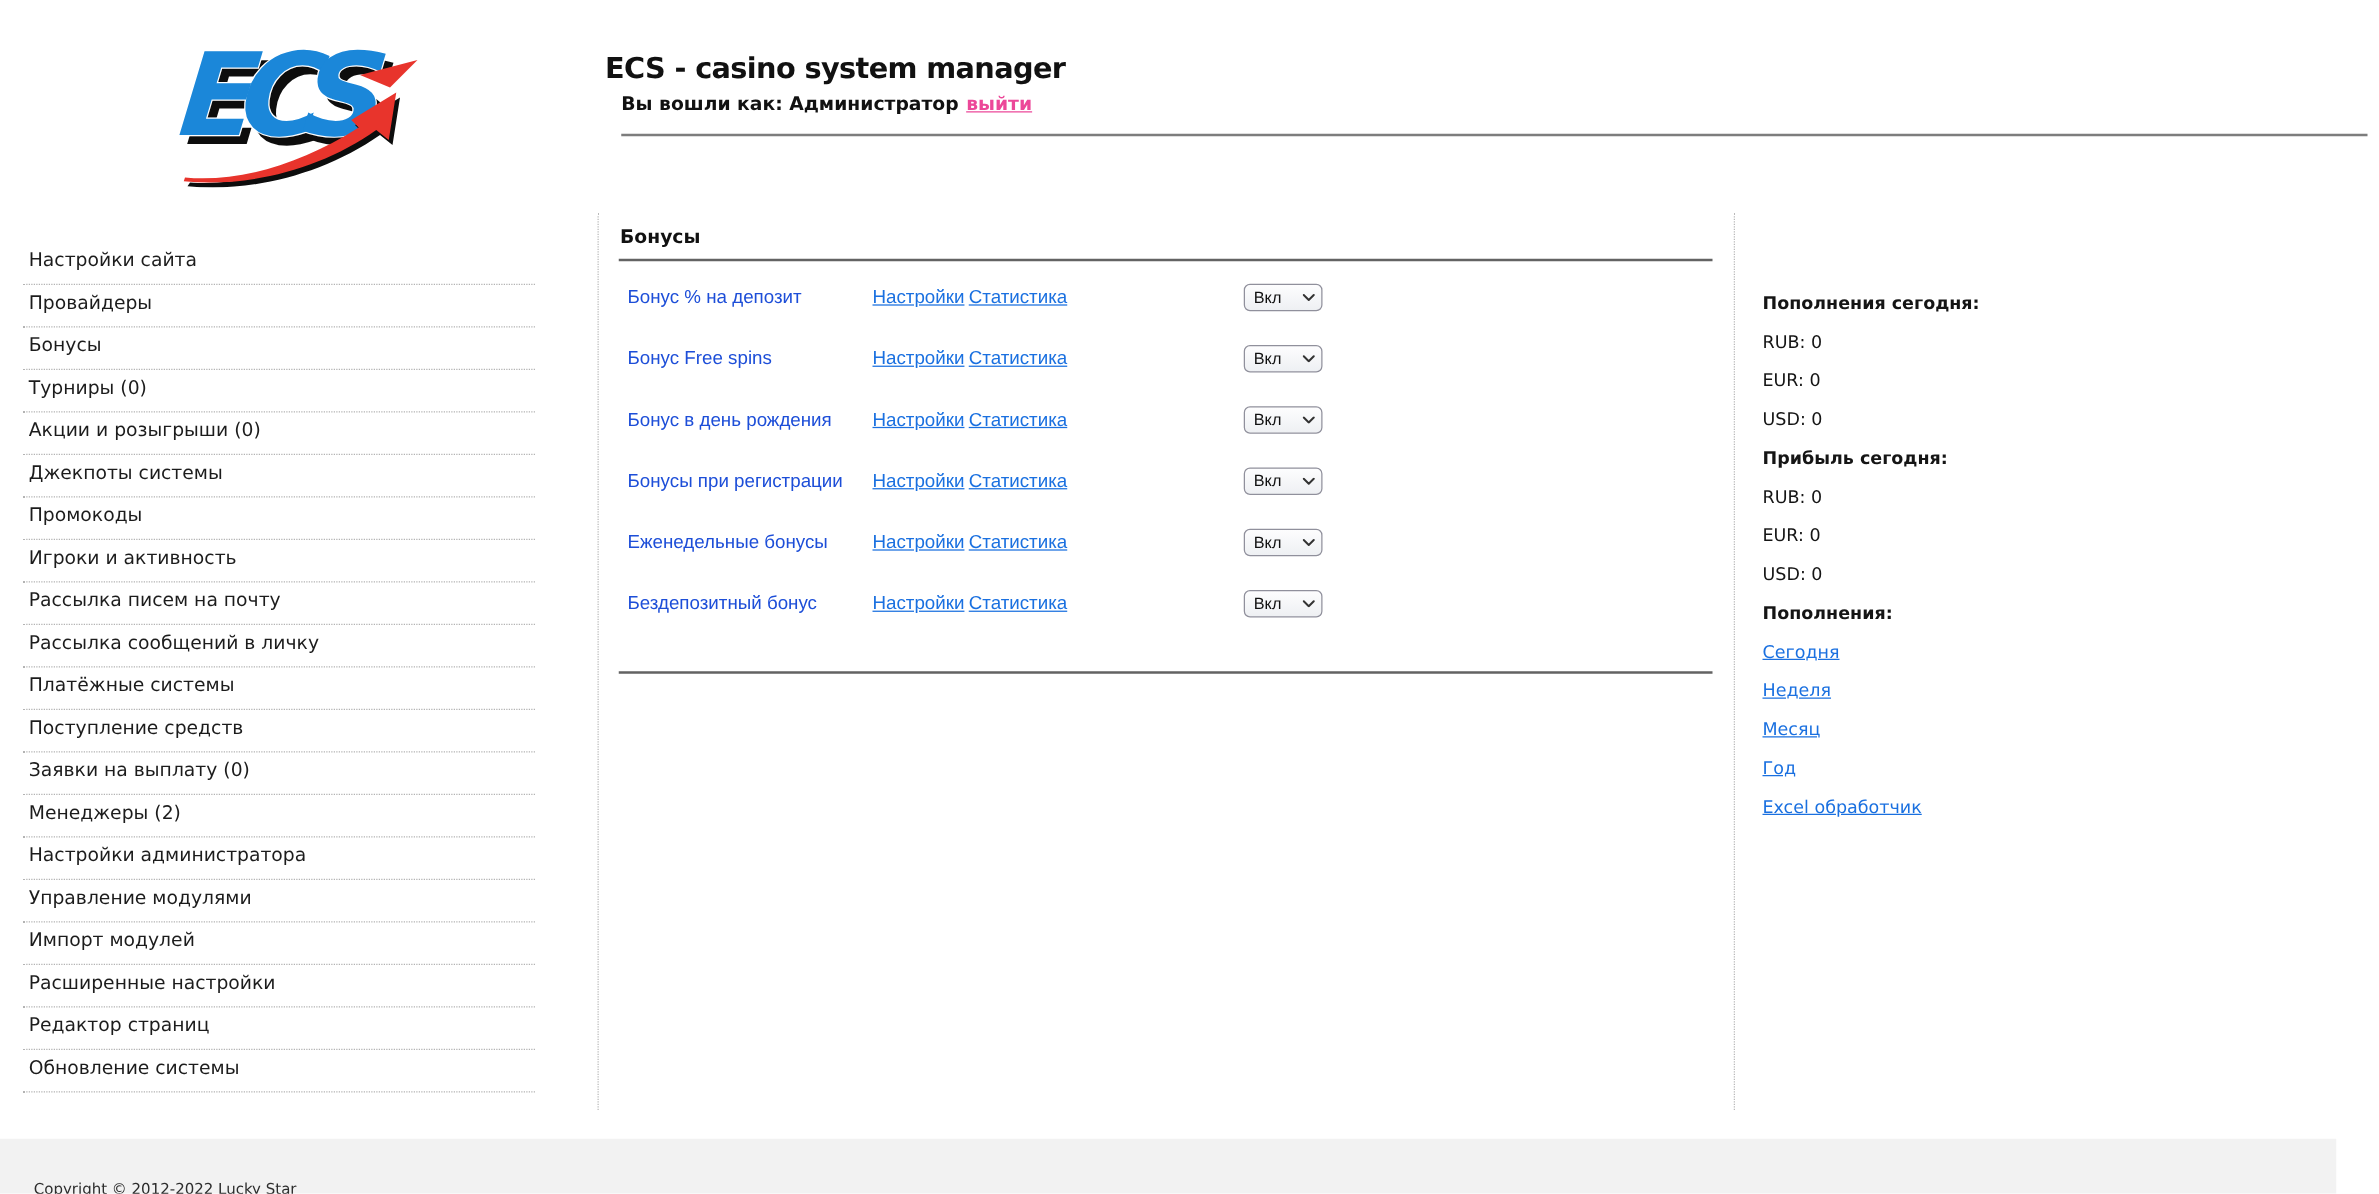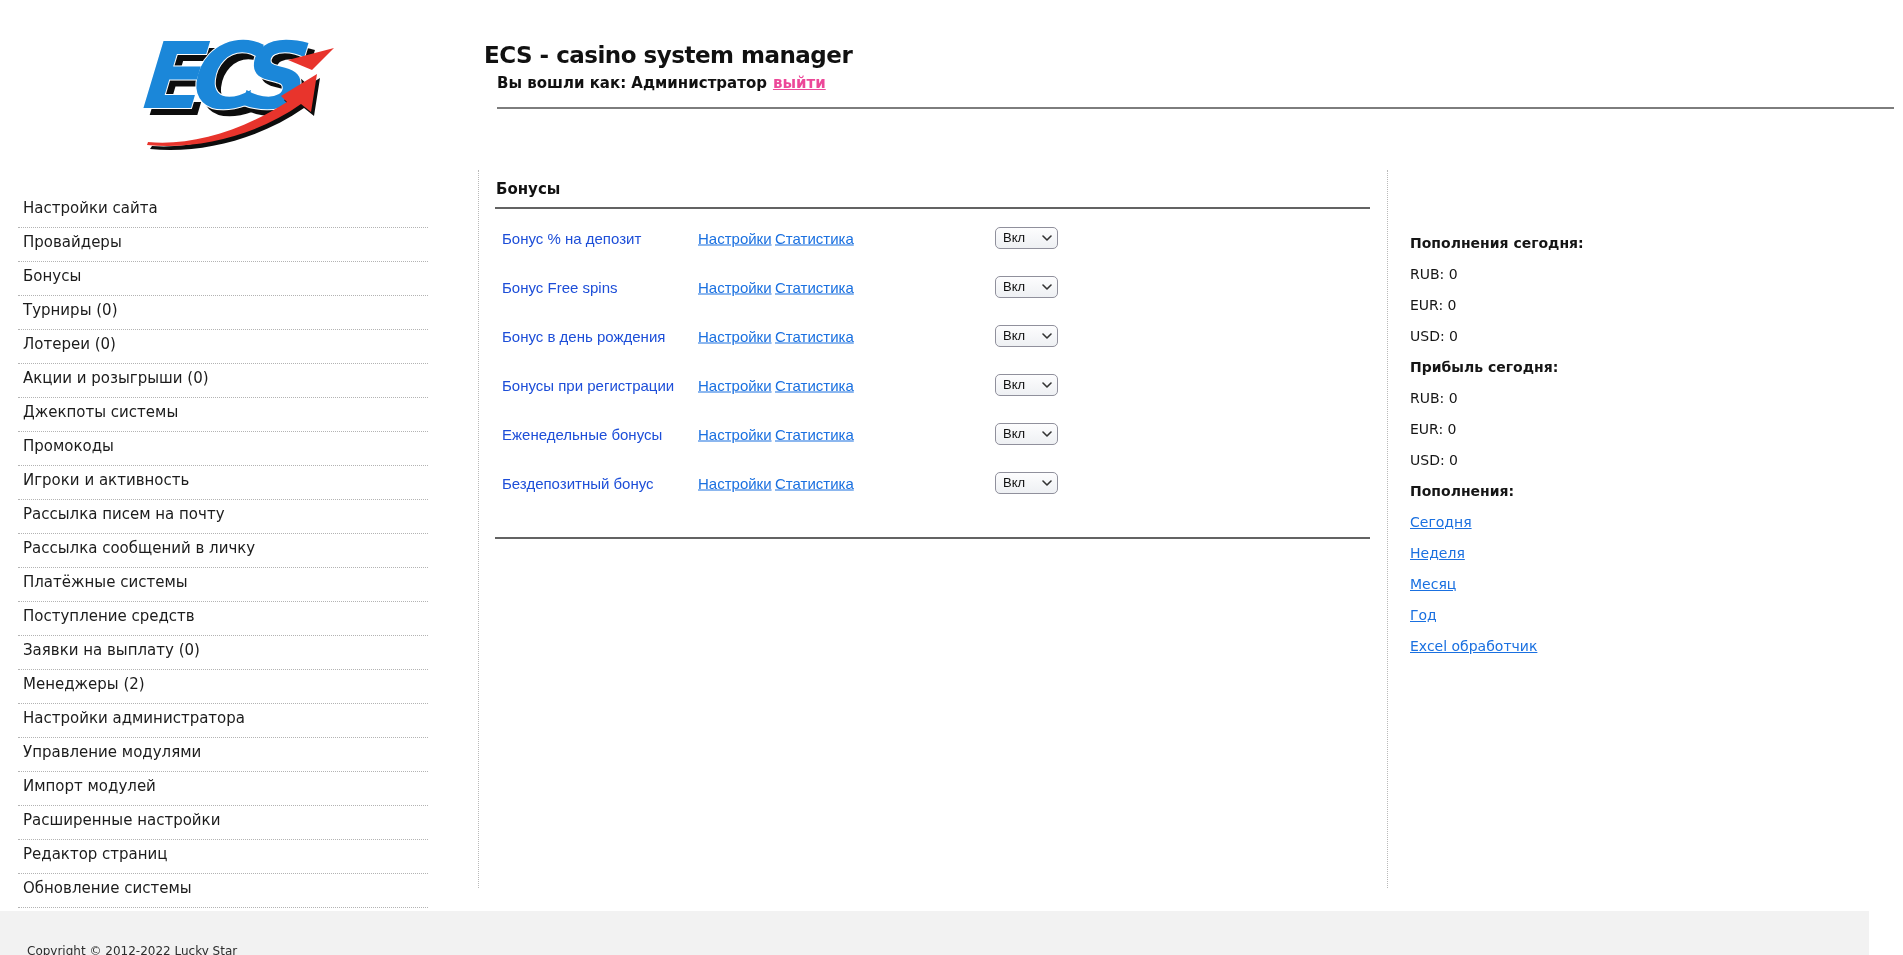--- a/index.html
+++ b/index.html
@@ -83,21 +83,20 @@
 <nav class="sidebar">
 
     <div class="side-item">Настройки сайта</div>
 
     <div class="side-item">Провайдеры</div>
 
     <div class="side-item">Бонусы</div>
 
     <div class="side-item">Турниры (0)</div>
 
-    <div class="side-item">Лотереи (0)</div>
 
     <div class="side-item">Акции и розыгрыши (0)</div>
 
     <div class="side-item">Джекпоты системы</div>
 
     <div class="side-item">Промокоды</div>
 
     <div class="side-item">Игроки и активность</div>
 
     <div class="side-item">Рассылка писем на почту</div>

